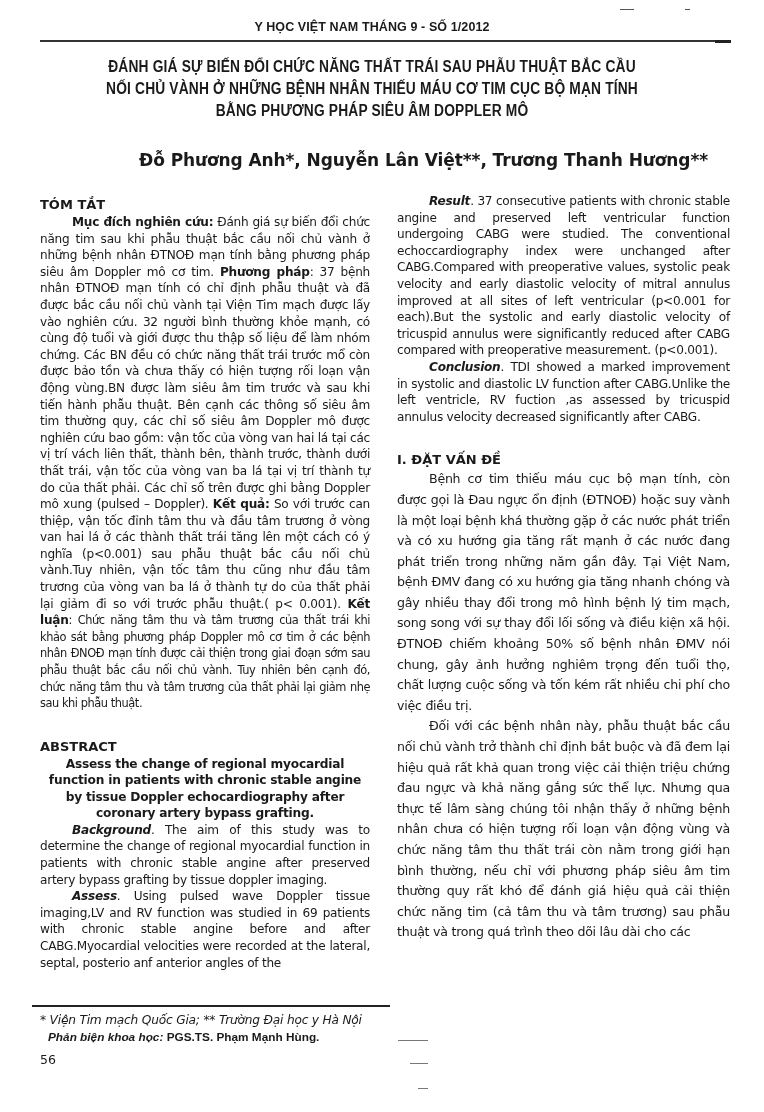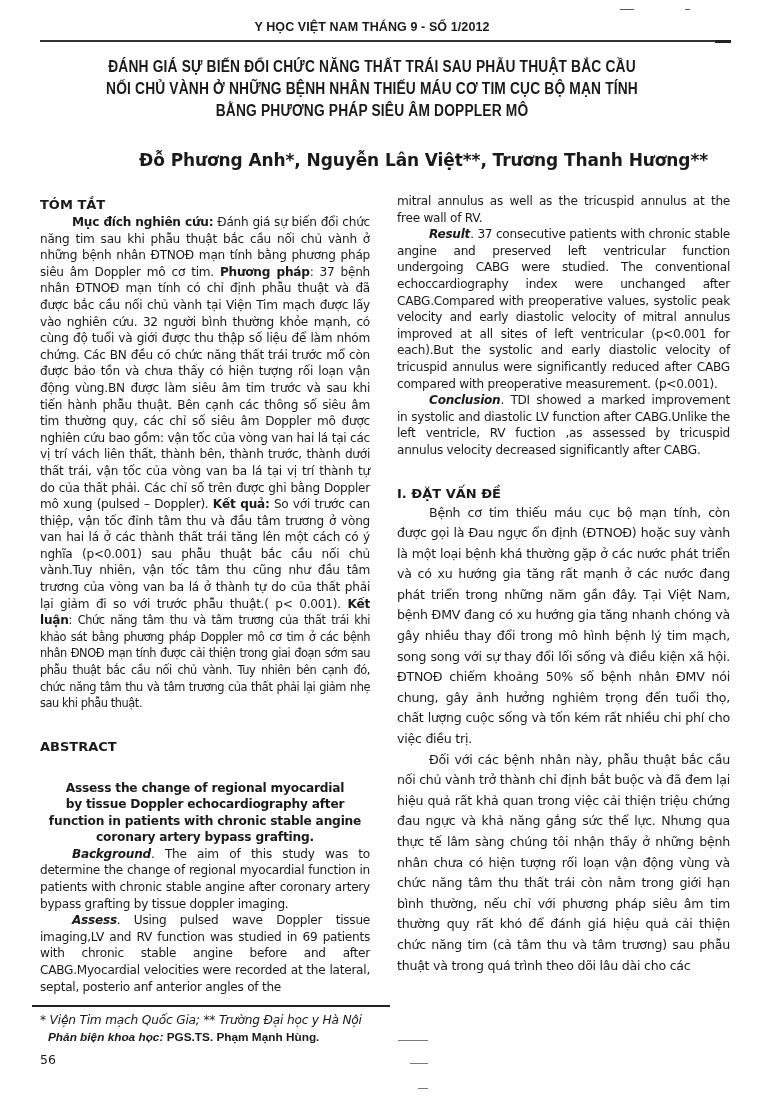--- a/index.html
+++ b/index.html
@@ -52,21 +52,20 @@
 
   .section-head {
     font-weight: bold; font-size: 13px; margin: 0; line-height: 18px;
     text-align: left; letter-spacing: 0;
   }
   p { margin: 0; }
   .indent { text-indent: 32px; }
   .en-title {
     font-weight: bold; text-align: center; font-size: 12.2px; line-height: 16.5px;
     letter-spacing: -0.2px;
-    margin-top: 24px;
   }
   .bi { font-weight: bold; font-style: italic; }
   .b { font-weight: bold; margin-top: 28px; }
   .small { font-size: 11.4px; line-height: 16.6px; letter-spacing: -0.45px; }
 
   .footnote-rule {
     position: absolute; left: 32px; top: 1005px; width: 358px; height: 1.5px; background: #222;
   }
   .footnote {
     position: absolute; left: 40px; top: 1012px;
@@ -106,30 +105,29 @@
   <div class="authors">Đỗ Phương Anh*, Nguyễn Lân Việt**, Trương Thanh Hương**</div>
 
   <div class="col col-left">
     <div class="section-head">TÓM TẮT</div>
     <p class="indent"><span class="b">Mục đích nghiên cứu:</span><span> Đánh giá sự biến đổi chức năng tim sau khi phẫu thuật bắc cầu nối chủ vành ở những bệnh nhân ĐTNOĐ mạn tính bằng phương pháp siêu âm Doppler mô cơ tim. </span><span class="b">Phương pháp</span><span>: 37 bệnh nhân ĐTNOĐ mạn tính có chỉ định phẫu thuật và đã được bắc cầu nối chủ vành tại Viện Tim mạch được lấy vào nghiên cứu. 32 người bình thường khỏe mạnh, có cùng độ tuổi và giới được thu thập số liệu để làm nhóm chứng. Các BN đều có chức năng thất trái trước mổ còn được bảo tồn và chưa thấy có hiện tượng rối loạn vận động vùng.BN được làm siêu âm tim trước và sau khi tiến hành phẫu thuật. Bên cạnh các thông số siêu âm tim thường quy, các chỉ số siêu âm Doppler mô được nghiên cứu bao gồm: vận tốc của vòng van hai lá tại các vị trí vách liên thất, thành bên, thành trước, thành dưới thất trái, vận tốc của vòng van ba lá tại vị trí thành tự do của thất phải. Các chỉ số trên được ghi bằng Doppler mô xung (pulsed – Doppler). </span><span class="b">Kết quả:</span><span> So với trước can thiệp, vận tốc đỉnh tâm thu và đầu tâm trương ở vòng van hai lá ở các thành thất trái tăng lên một cách có ý nghĩa (p&lt;0.001) sau phẫu thuật bắc cầu nối chủ vành.Tuy nhiên, vận tốc tâm thu  cũng như đầu tâm trương của vòng van ba lá ở thành tự do của thất phải lại giảm đi so với trước phẫu thuật.( p&lt; 0.001). </span><span class="b">Kết luận</span><span class="small">: Chức năng tâm thu và tâm trương của  thất trái khi khảo sát bằng phương pháp Doppler mô cơ tim ở các bệnh nhân ĐNOĐ mạn tính được cải thiện trong giai đoạn sớm sau phẫu thuật bắc cầu nối chủ vành. Tuy nhiên bên cạnh đó, chức năng tâm thu và tâm trương của thất phải lại giảm nhẹ sau khi phẫu thuật.</span></p>
 
     <div style="height:26px"></div>
     <div class="section-head">ABSTRACT</div>
     <div class="en-title">
       <div>Assess the change of regional myocardial</div>
+      <div>function in patients with chronic stable angine</div>
       <div>by tissue Doppler echocardiography after</div>
-      <div>function in patients with chronic stable angine</div>
       <div>coronary artery bypass grafting.</div>
     </div>
-    <p class="indent"><span class="bi">Background</span><span>. The aim of this study was to determine the change of  regional myocardial function in patients with chronic stable angine after coronary artery bypass grafting by tissue doppler imaging.</span></p>
+    <p class="indent"><span class="bi">Background</span><span>. The aim of this study was to determine the change of  regional myocardial function in patients with chronic stable angine after preserved artery bypass grafting by tissue doppler imaging.</span></p>
     <p class="indent"><span class="bi">Assess</span><span>. Using pulsed wave Doppler tissue imaging,LV and RV function was studied in 69 patients with chronic stable angine before and after CABG.Myocardial velocities were recorded at the lateral, septal, posterio anf anterior angles of the</span></p>
   </div>
 
   <div class="col col-right">
-    <p>mitral annulus as well as  the tricuspid annulus at the free wall of RV.</p>
     <p class="indent"><span class="bi">Result</span><span>. 37 consecutive patients with chronic stable angine and preserved left ventricular function undergoing CABG were studied. The conventional echoccardiography index were unchanged after CABG.Compared with preoperative  values, systolic peak velocity and early diastolic velocity of mitral annulus improved at all sites of left ventricular (p&lt;0.001 for each).But the systolic and early diastolic velocity of tricuspid annulus were significantly reduced after CABG compared with preoperative measurement. (p&lt;0.001).</span></p>
     <p class="indent"><span class="bi">Conclusion</span><span>. TDI showed a marked improvement in systolic and diastolic LV function after CABG.Unlike the left ventricle, RV fuction ,as assessed by tricuspid annulus velocity decreased significantly after CABG.</span></p>
 
     <div style="height:26px"></div>
     <div class="section-head">I. ĐẶT VẤN ĐỀ</div>
     <p class="indent" style="font-size:12.6px;line-height:20.6px;">Bệnh cơ tim thiếu máu cục bộ mạn tính, còn được gọi là Đau ngực ổn định (ĐTNOĐ) hoặc suy vành là một loại bệnh khá thường gặp ở các nước phát triển và có xu hướng gia tăng rất mạnh ở các nước đang phát triển trong những năm gần đây. Tại Việt Nam, bệnh ĐMV đang có xu hướng gia tăng nhanh chóng và gây nhiều thay đổi trong mô hình bệnh lý tim mạch, song song với sự thay đổi lối sống và điều kiện xã hội. ĐTNOĐ chiếm khoảng 50% số bệnh nhân ĐMV nói chung, gây ảnh hưởng nghiêm trọng đến tuổi thọ, chất lượng cuộc sống và tốn kém rất nhiều chi phí cho việc điều trị.</p>
     <p class="indent" style="font-size:12.6px;line-height:20.6px;">Đối với các bệnh nhân này, phẫu thuật bắc cầu nối chủ vành trở thành chỉ định bắt buộc và đã đem lại hiệu quả rất khả quan trong việc cải thiện triệu chứng đau ngực và khả năng gắng sức thể lực. Nhưng qua thực tế lâm sàng chúng tôi nhận thấy ở những bệnh nhân chưa có hiện tượng rối loạn vận động vùng và chức năng tâm thu thất trái còn nằm trong giới hạn bình thường, nếu chỉ với phương pháp siêu âm tim thường quy rất khó để đánh giá hiệu quả cải thiện  chức năng tim (cả tâm thu và tâm trương) sau  phẫu thuật và trong quá trình theo dõi lâu dài cho các</p>
   </div>
 
   <div class="footnote-rule"></div>

